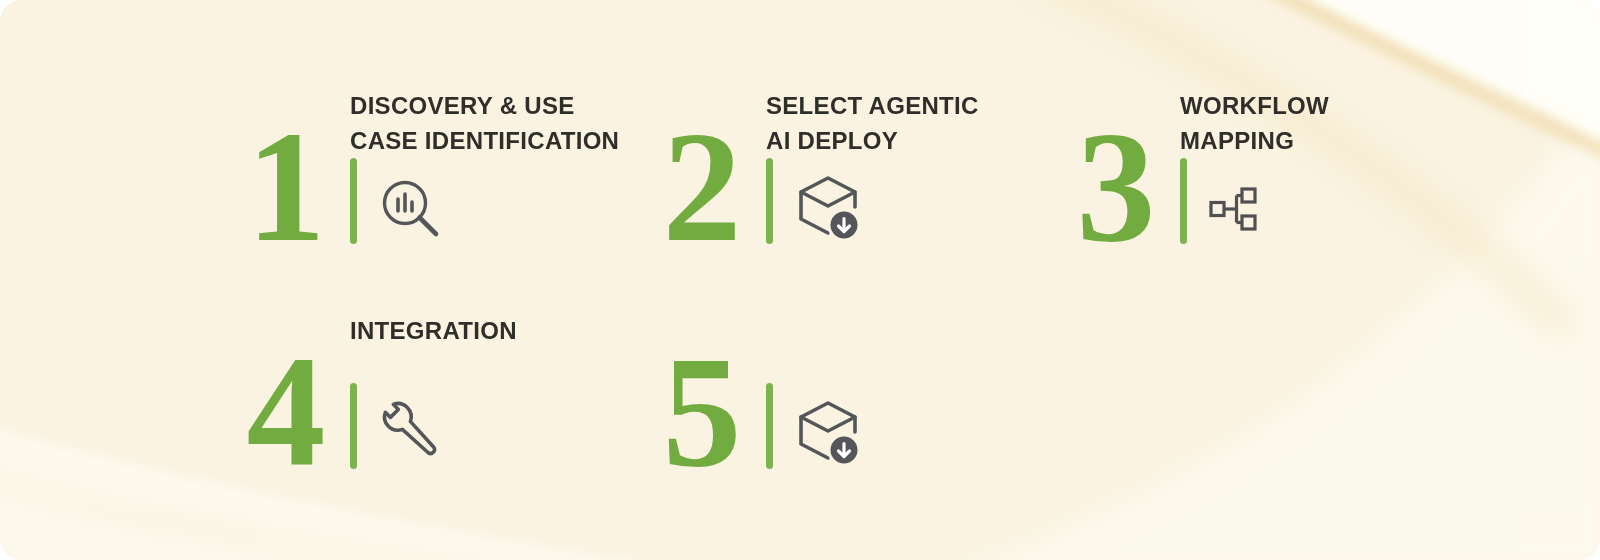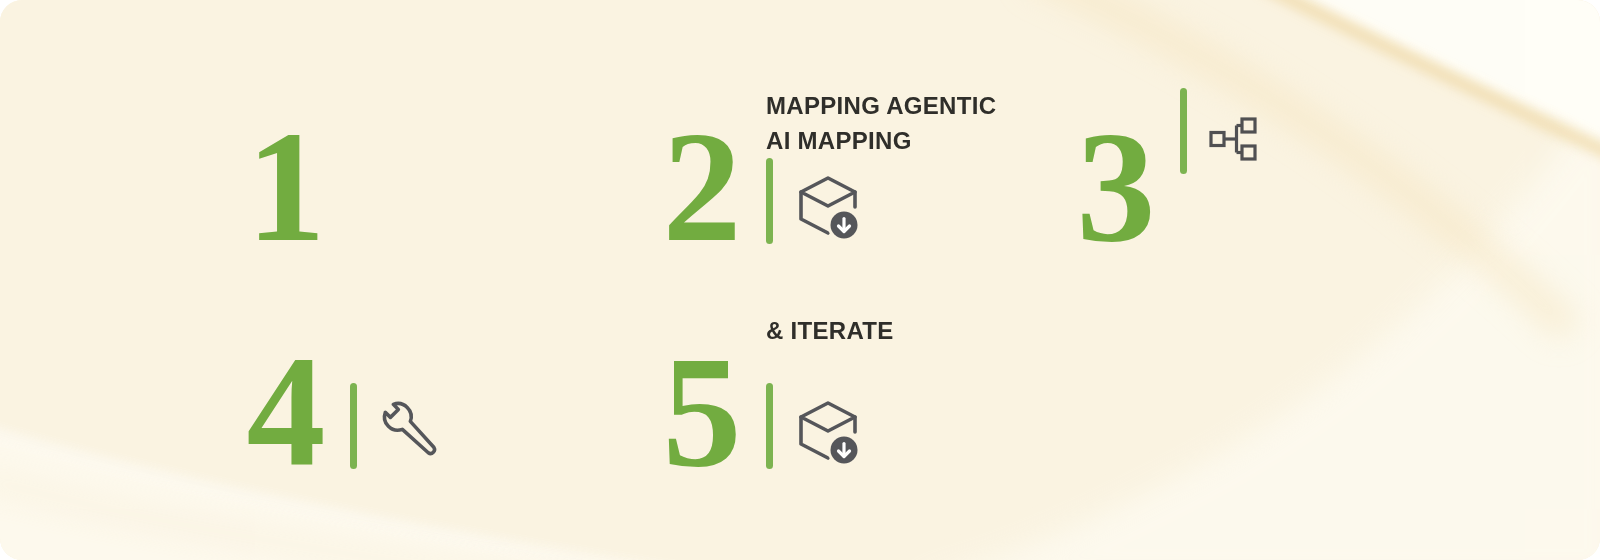--- a/index.html
+++ b/index.html
@@ -65,28 +65,46 @@
 
     <path d="M 1262,-15 Q 1455,82 1620,158" stroke="#F0DBAC" stroke-width="13" fill="none" opacity="0.85" filter="url(#soft)"></path>
 
     <path d="M -20,428 Q 300,522 870,600 L -20,600 Z" fill="#FFFDF5" opacity="0.6" filter="url(#soft)"></path>
     <path d="M -20,428 Q 300,522 870,600" stroke="#FFFFFF" stroke-width="3.5" fill="none" opacity="0.85" filter="url(#soft)"></path>
     <path d="M -20,478 Q 240,548 660,596" stroke="#F4E6C6" stroke-width="14" fill="none" opacity="0.4" filter="url(#soft2)"></path>
   </svg>
 
   <div class="step" id="s1">
     <div class="num">1</div>
+    <div class="content">
+      <div class="title">
+        <div>DISCOVERY &amp; USE</div>
+        <div>CASE IDENTIFICATION</div>
+      </div>
+      <div class="icon-row">
+        <div class="sep"></div>
+        <div class="iconbox mb2">
+          <svg width="64" height="64" viewBox="0 0 64 64" fill="none" stroke="#55565A">
+            <circle cx="26" cy="25" r="20.5" stroke-width="3.4"></circle>
+            <line x1="19" y1="33" x2="19" y2="21" stroke-width="3.6" stroke-linecap="round"></line>
+            <line x1="26" y1="33" x2="26" y2="16" stroke-width="3.6" stroke-linecap="round"></line>
+            <line x1="33" y1="33" x2="33" y2="24" stroke-width="3.6" stroke-linecap="round"></line>
+            <line x1="40.5" y1="39.5" x2="57" y2="56" stroke-width="4.6" stroke-linecap="round"></line>
+          </svg>
+        </div>
+      </div>
+    </div>
   </div>
 
   <div class="step" id="s2">
     <div class="num">2</div>
     <div class="content">
       <div class="title">
-        <div>MAPPING AGENTIC</div>
-        <div>AI MAPPING</div>
+        <div>SELECT AGENTIC</div>
+        <div>AI DEPLOY</div>
       </div>
       <div class="icon-row">
         <div class="sep"></div>
         <div class="iconbox mb0">
           <svg width="66" height="70" viewBox="0 0 66 70" fill="none">
             <g stroke="#55565A" stroke-width="3.6" stroke-linecap="round" stroke-linejoin="round">
               <path d="M33 4 L60 18 L33 32 L6 18 Z"></path>
               <path d="M6 18 L6 45 L33 59"></path>
               <path d="M60 18 L60 33"></path>
             </g>
@@ -98,20 +116,24 @@
             </g>
           </svg>
         </div>
       </div>
     </div>
   </div>
 
   <div class="step" id="s3">
     <div class="num">3</div>
     <div class="content">
+      <div class="title">
+        <div>WORKFLOW</div>
+        <div>MAPPING</div>
+      </div>
       <div class="icon-row">
         <div class="sep"></div>
         <div class="iconbox mb12">
           <svg width="64" height="46" viewBox="0 0 64 46" fill="none" stroke="#505052" stroke-width="3.2">
             <rect x="2" y="16.5" width="13" height="13"></rect>
             <path d="M15 23 L27.5 23"></path>
             <path d="M27.5 9.5 L27.5 36.5"></path>
             <path d="M27.5 9.5 L33 9.5"></path>
             <path d="M27.5 36.5 L33 36.5"></path>
             <rect x="33" y="3" width="13" height="13"></rect>
@@ -119,37 +141,37 @@
           </svg>
         </div>
       </div>
     </div>
   </div>
 
   <div class="step" id="s4">
     <div class="num">4</div>
     <div class="content">
       <div class="title">
+        <div>INTEGRATION</div>
       </div>
       <div class="icon-row">
         <div class="sep"></div>
         <div class="iconbox mb9">
           <svg width="62" height="62" viewBox="0 0 56 56" fill="none" stroke="#55565A" stroke-width="3.2" stroke-linejoin="round" stroke-linecap="round">
             <path d="M5.7 12.9 A12 12 0 0 0 21.1 28.3 L44.5 49.5 A3.6 3.6 0 0 0 49.5 44.5 L28.3 21.1 A12 12 0 0 0 12.9 5.7 L17.5 10.3 L10.3 17.5 Z"></path>
           </svg>
         </div>
       </div>
     </div>
   </div>
 
   <div class="step" id="s5">
     <div class="num">5</div>
     <div class="content">
       <div class="title">
-        <div>&amp; ITERATE</div>
       </div>
       <div class="icon-row">
         <div class="sep"></div>
         <div class="iconbox mb0">
           <svg width="66" height="70" viewBox="0 0 66 70" fill="none">
             <g stroke="#55565A" stroke-width="3.6" stroke-linecap="round" stroke-linejoin="round">
               <path d="M33 4 L60 18 L33 32 L6 18 Z"></path>
               <path d="M6 18 L6 45 L33 59"></path>
               <path d="M60 18 L60 33"></path>
             </g>

